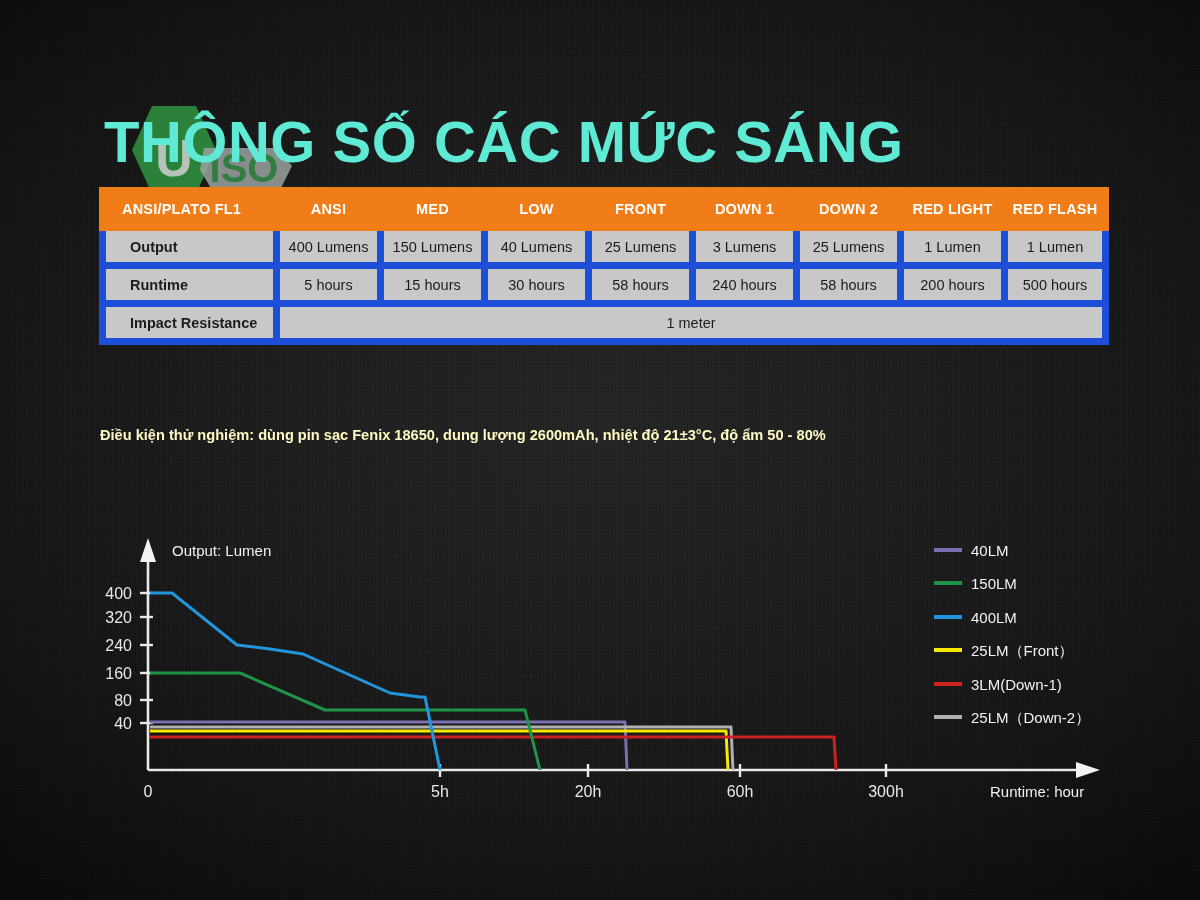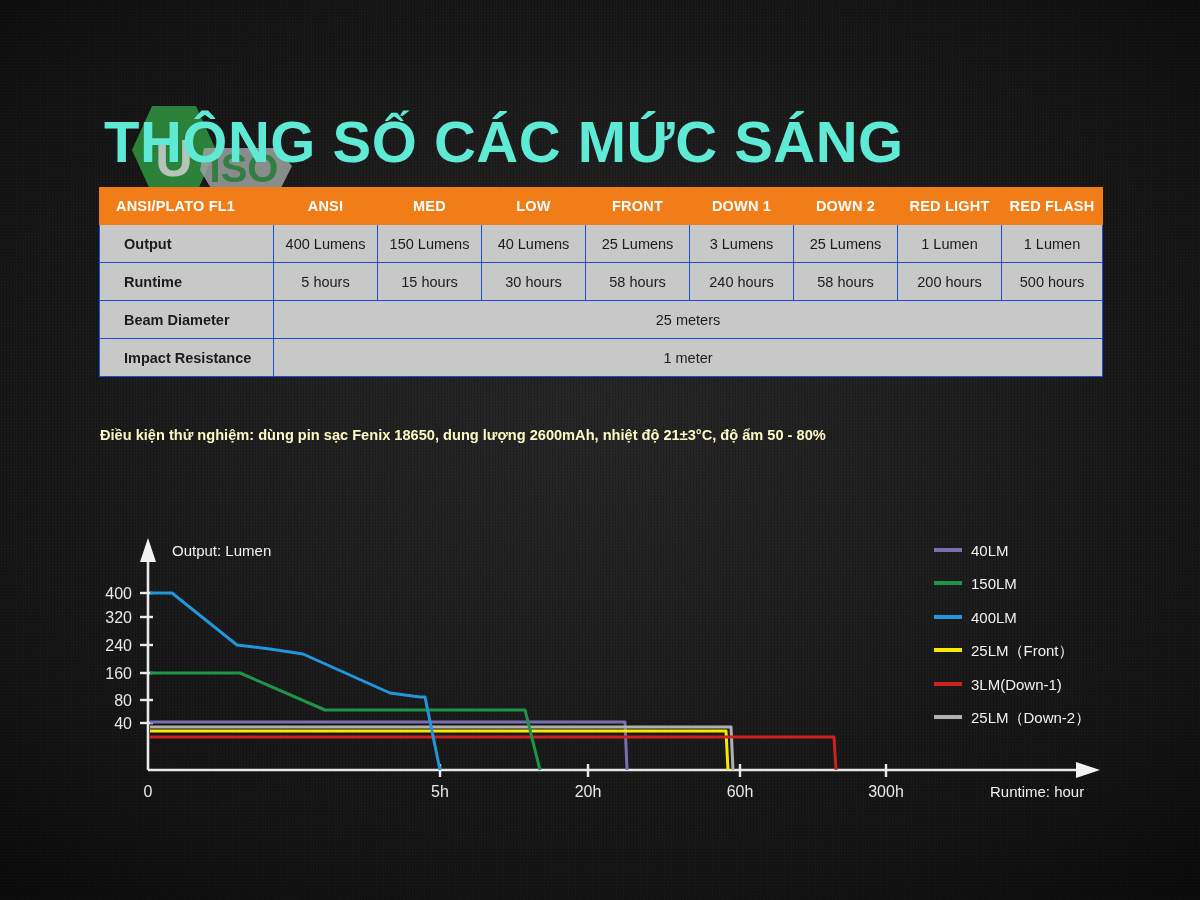--- a/index.html
+++ b/index.html
@@ -62,21 +62,21 @@
   #spec-table {
     position: absolute;
     left: 99px;
     top: 187px;
     width: 1003px;
     border-collapse: collapse;
     z-index: 4;
     table-layout: fixed;
   }
   #spec-table th, #spec-table td {
-    border: 1px solid #1d4ed8;
+    border: 7px solid #1d4ed8;
     height: 38px;
     font-size: 14.5px;
     color: #1c1c1c;
     text-align: center;
     background: #c8c8c8;
     padding: 0 2px;
     overflow: hidden;
     white-space: nowrap;
   }
   #spec-table thead th {
@@ -190,24 +190,20 @@
       <tr>
         <td class="rowhead">Runtime</td>
         <td>5 hours</td>
         <td>15 hours</td>
         <td>30 hours</td>
         <td>58 hours</td>
         <td>240 hours</td>
         <td>58 hours</td>
         <td>200 hours</td>
         <td>500 hours</td>
-      </tr>
-      <tr>
-        <td class="rowhead">Beam Diameter</td>
-        <td colspan="8">25 meters</td>
       </tr>
       <tr>
         <td class="rowhead">Impact Resistance</td>
         <td colspan="8">1 meter</td>
       </tr>
     </tbody>
   </table>
 
   <div id="note">Điều kiện thử nghiệm: dùng pin sạc Fenix 18650, dung lượng 2600mAh, nhiệt độ 21±3°C, độ ẩm 50 - 80%</div>
 

